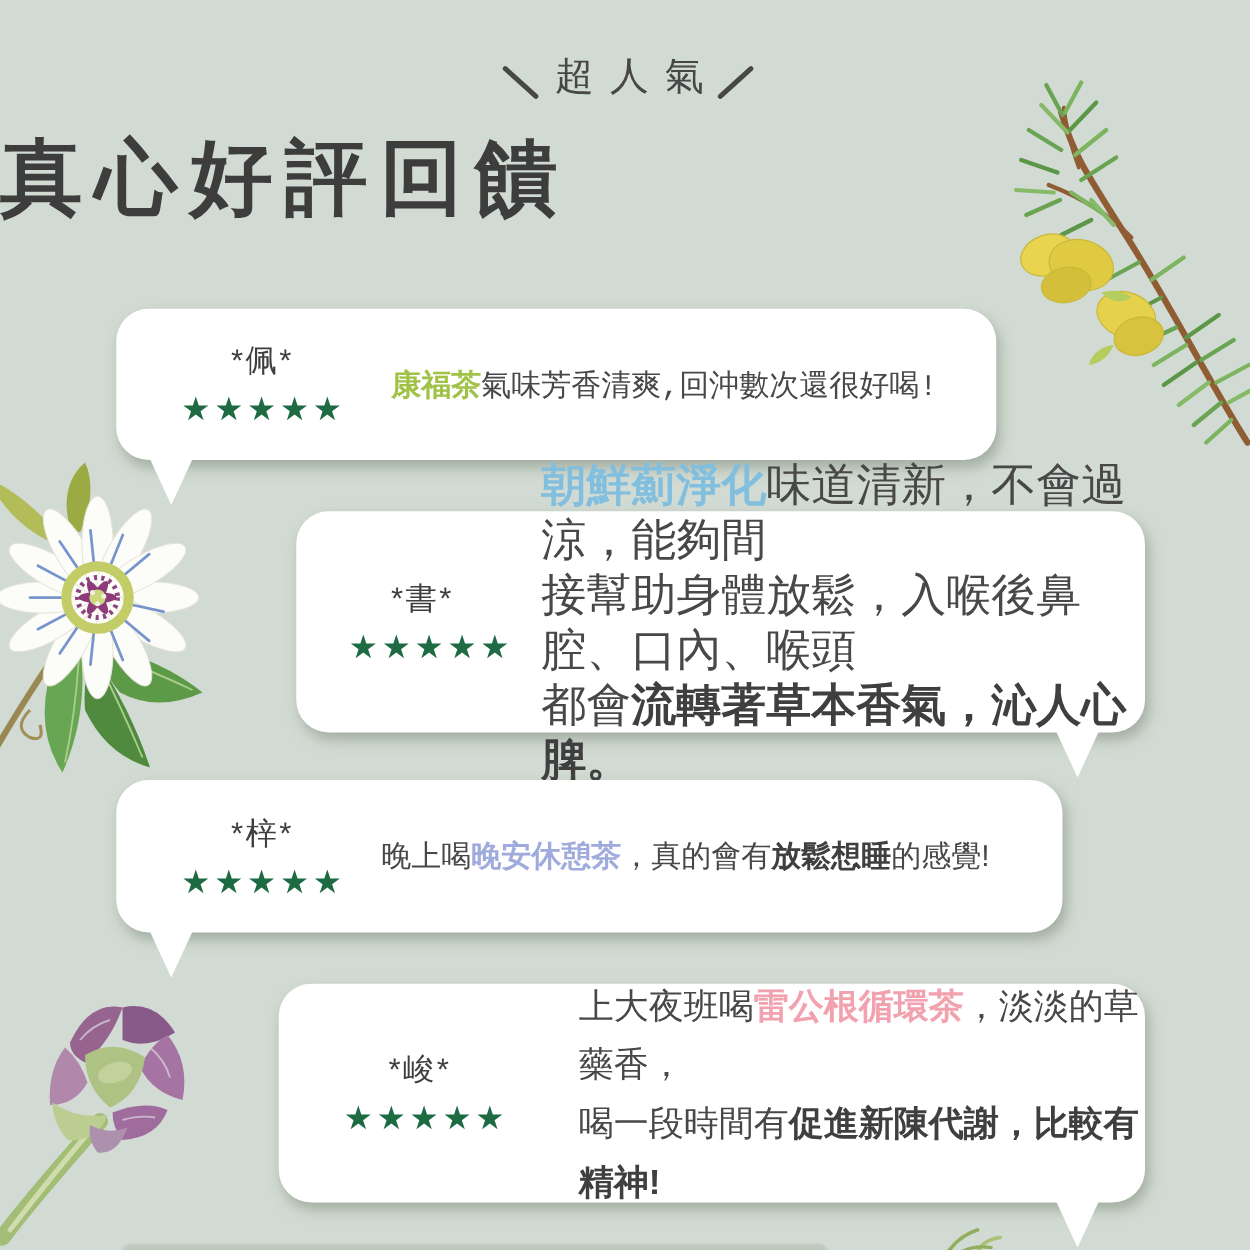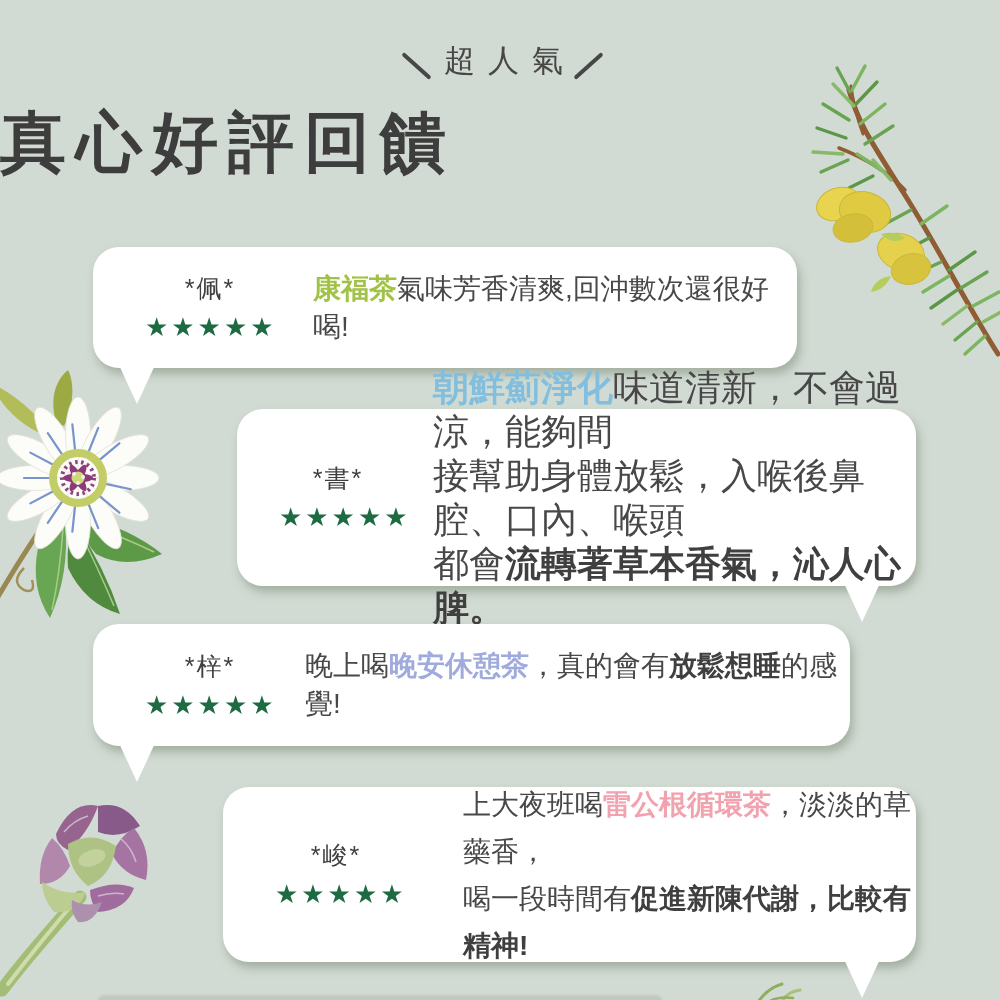--- a/index.html
+++ b/index.html
@@ -41,23 +41,23 @@
   .b4{left:223px;top:787px;width:693px;height:175px;padding-left:52px;box-sizing:border-box;}
   .reviewer{flex:0 0 auto;text-align:center;}
   .b1 .reviewer,.b3 .reviewer{width:130px;}
   .b2 .reviewer{width:118px;}
   .b4 .reviewer{width:122px;}
   .reviewer-name{font-size:25px;color:#3f3f3f;letter-spacing:2px;font-weight:500;}
   .stars{margin-top:7px;color:#1e6b43;font-size:26px;letter-spacing:3px;white-space:nowrap;}
   .review-text{
     color:#484848;font-weight:500;white-space:pre-line;
   }
-  .b1 .review-text{margin-left:38px;font-size:28px;}
+  .b1 .review-text{margin-left:38px;font-size:24px;font-family:Liberation Mono, monospace;}
   .b2 .review-text{margin-left:36px;font-size:36px;line-height:44px;}
-  .b3 .review-text{margin-left:30px;font-size:28px;}
+  .b3 .review-text{margin-left:30px;font-size:24px;}
   .b4 .review-text{margin-left:66px;font-size:28px;line-height:47px;}
   .hl-green{color:#a0c247;font-weight:700;}
   .hl-blue{color:#82bedd;font-weight:700;}
   .hl-lavender{color:#9fabdc;font-weight:700;}
   .hl-pink{color:#f2a2af;font-weight:700;}
   .bold{font-weight:700;color:#3f3f3f;}
   
   .illus{position:absolute;pointer-events:none;}
   .illus-teatree{left:753px;top:62px;}
   .illus-passionflower{left:-10px;top:368px;}

